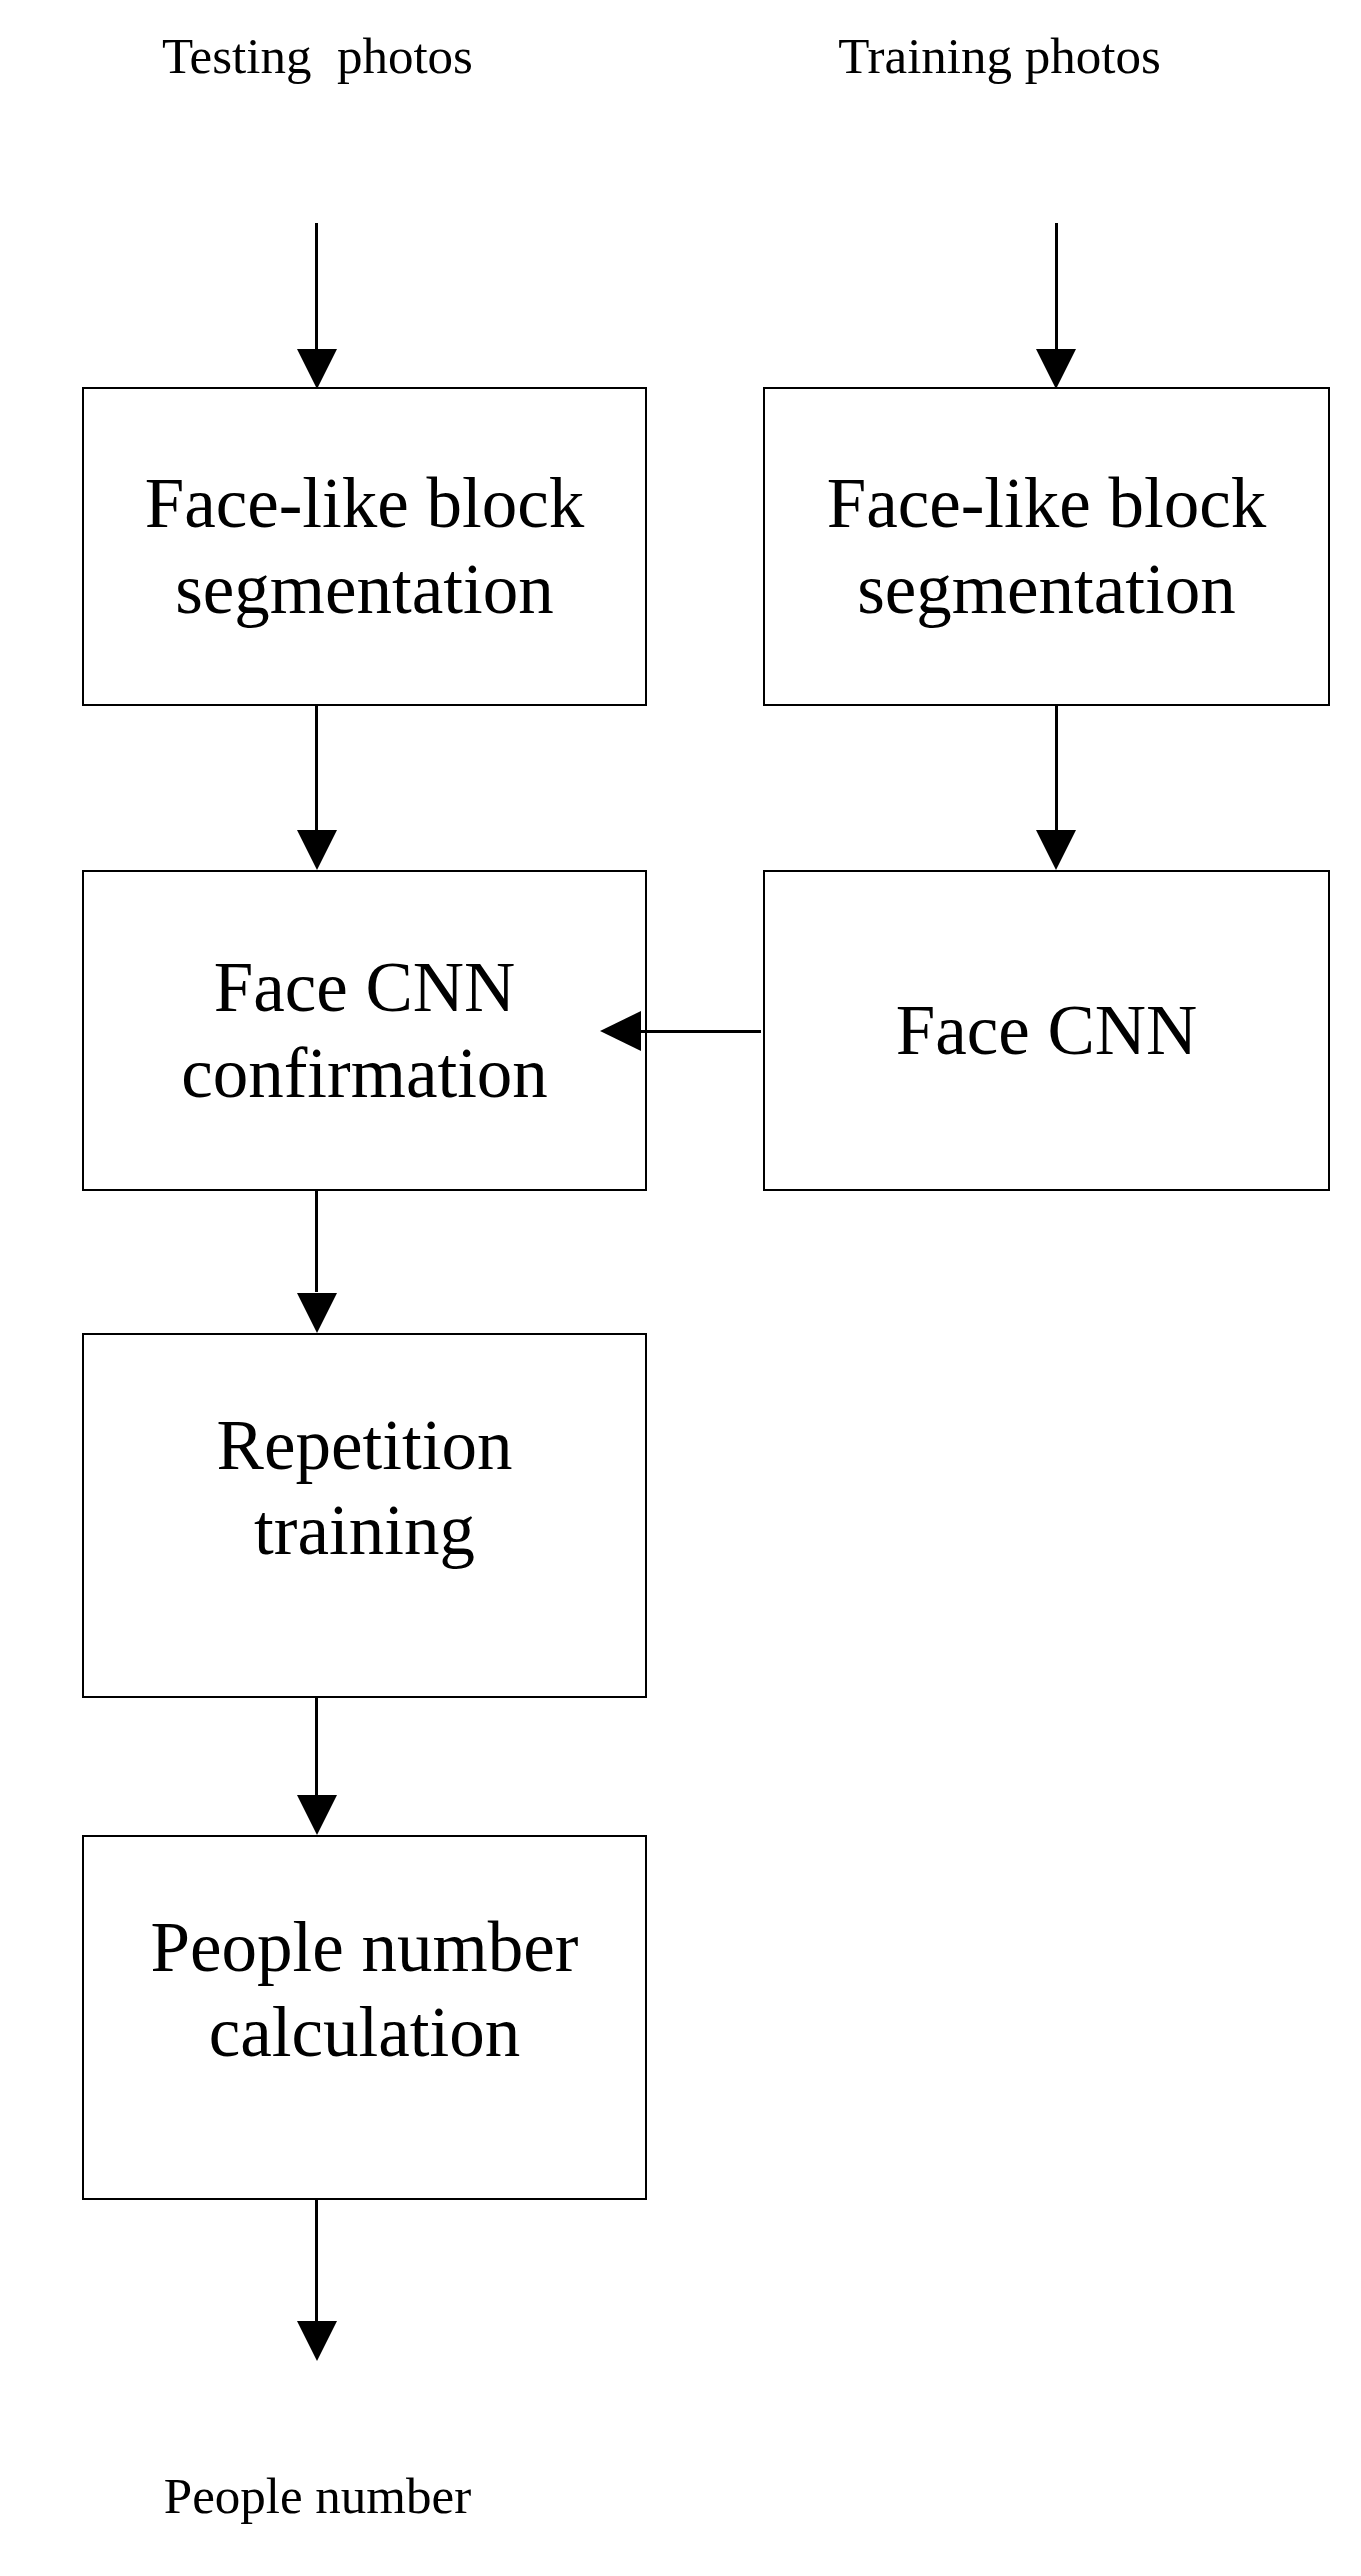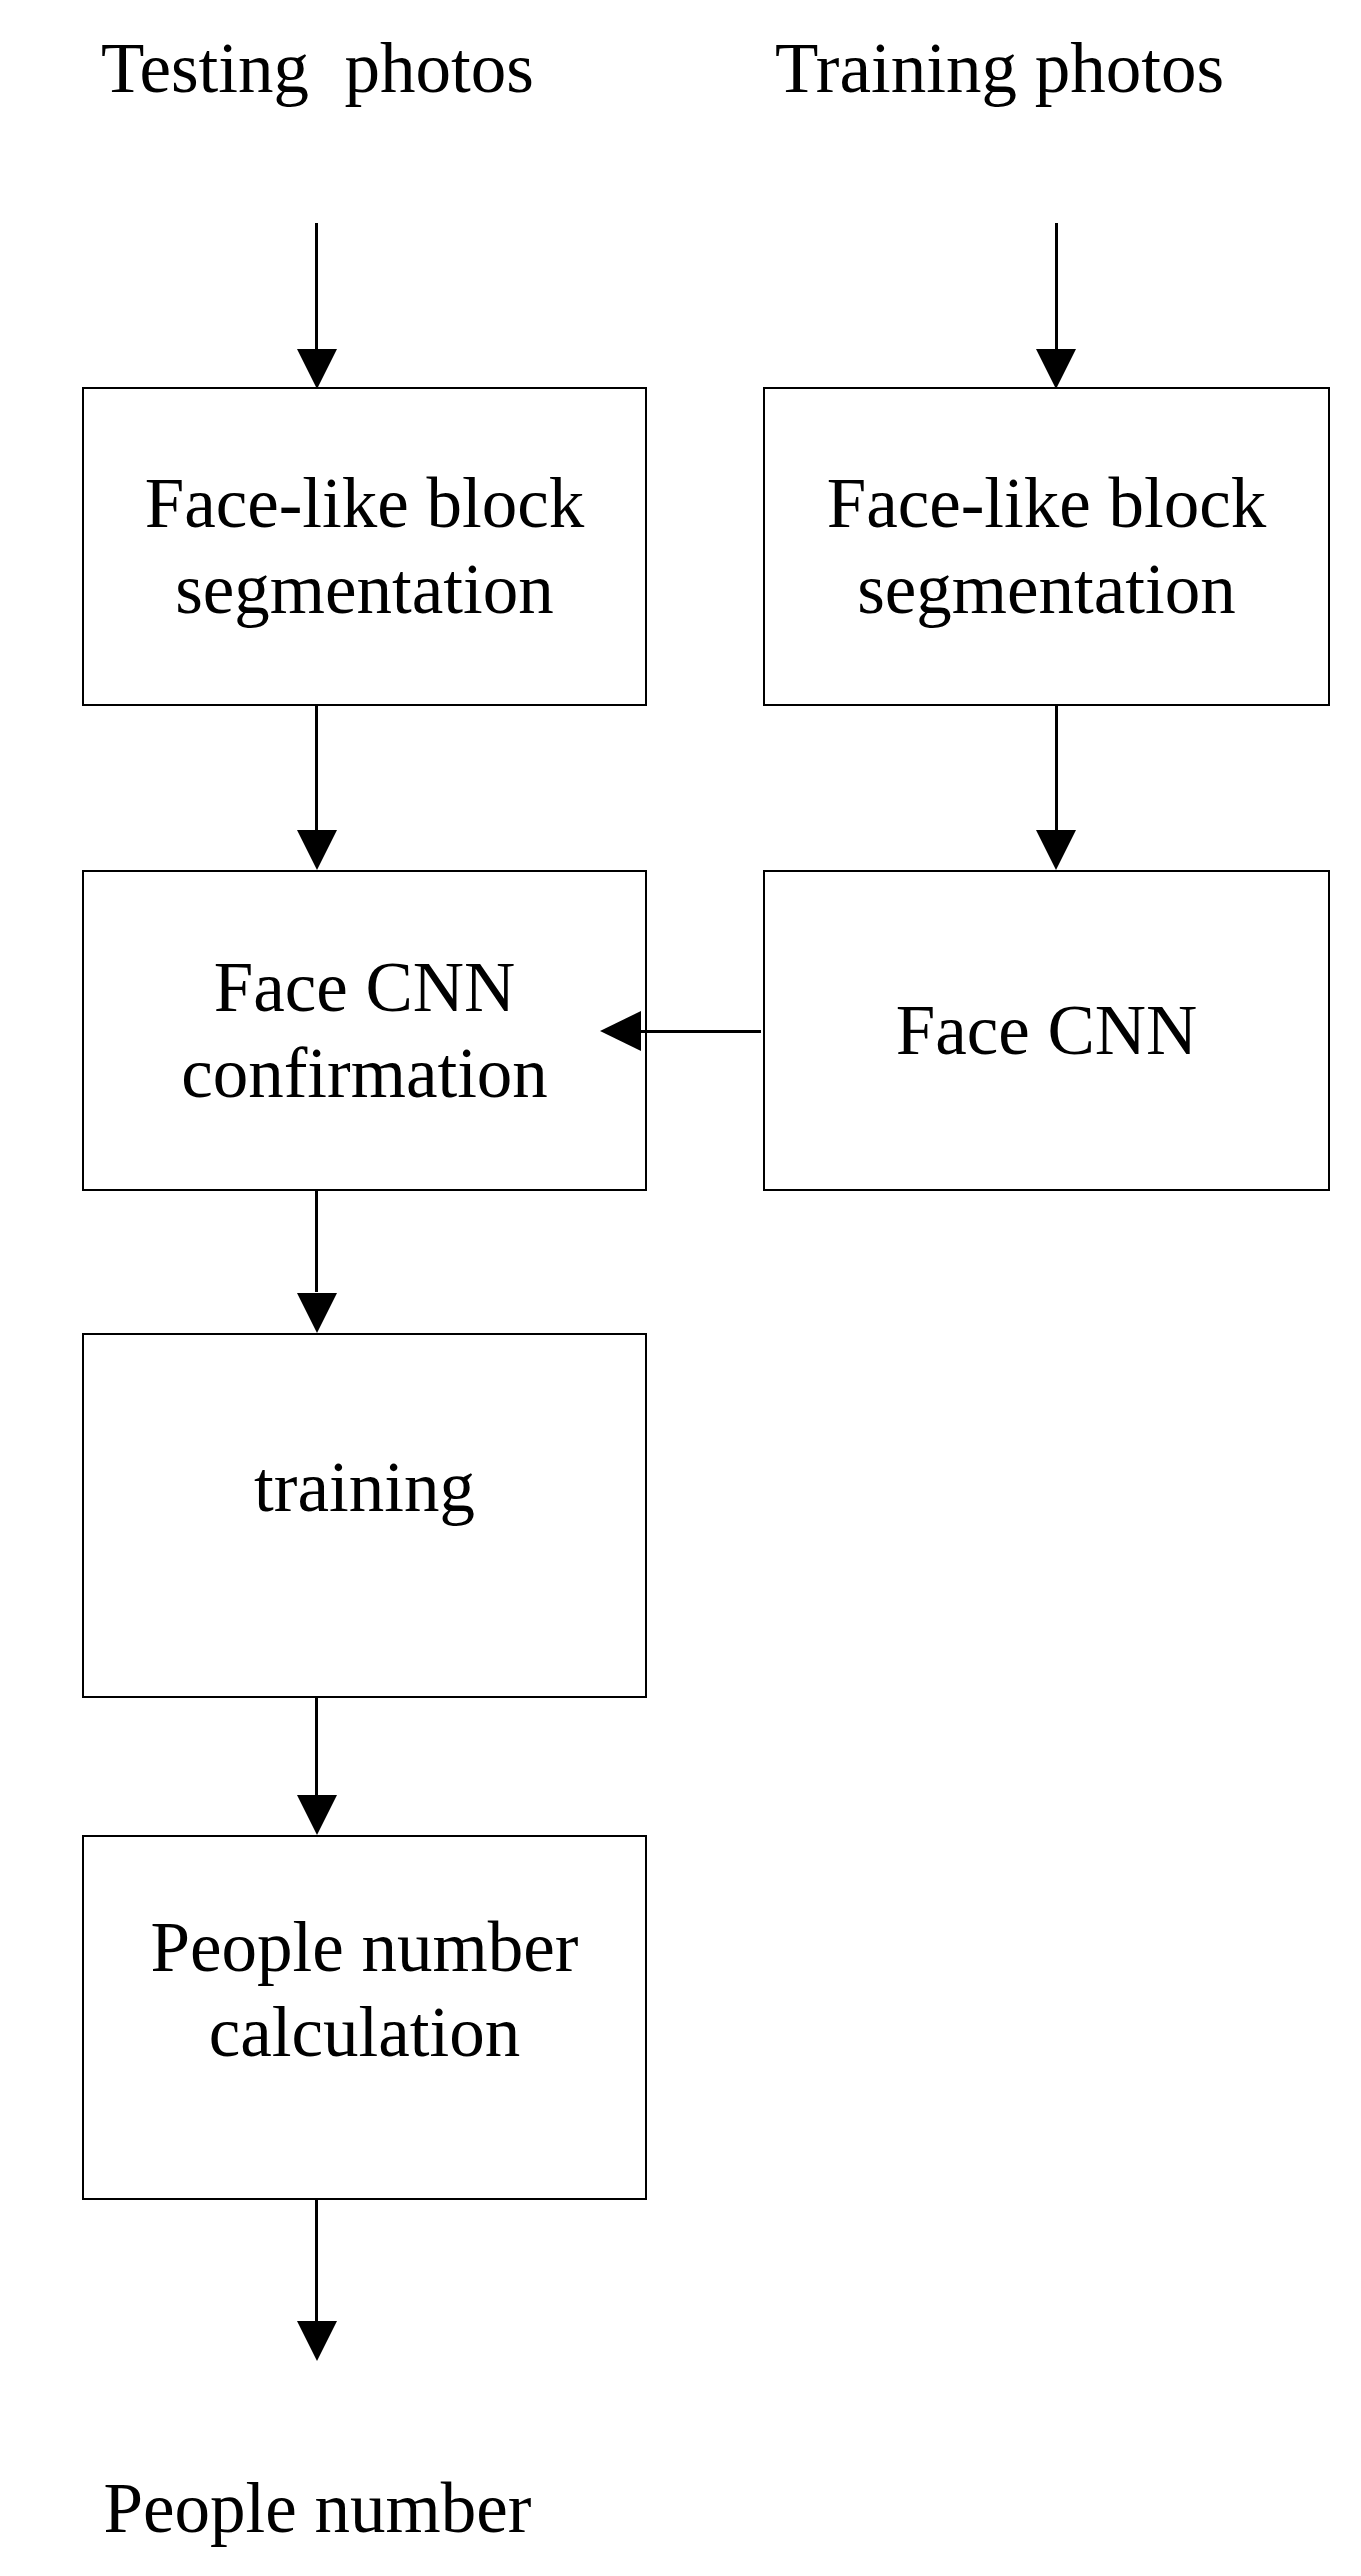--- a/index.html
+++ b/index.html
@@ -7,21 +7,21 @@
     position:relative;
     width:1362px;
     height:2576px;
     background:#ffffff;
     font-family:"Liberation Serif","DejaVu Serif",serif;
     color:#000000;
     overflow:hidden;
   }
   .flow-label{
     position:absolute;
-    font-size:71px;
+    font-size:51px;
     line-height:1.2;
     text-align:center;
     white-space:pre;
   }
   .node{
     position:absolute;
     border:2.7px solid #000000;
     box-sizing:border-box;
     display:flex;
     flex-direction:column;
@@ -107,20 +107,21 @@
     <div class="line">Face CNN</div>
   </div>
 
   <div class="hshaft" style="left:638px;top:1030px;width:123px;"></div>
   <div class="hhead" style="left:600px;top:1011px;"></div>
 
   <div class="vshaft" style="left:315px;top:1190px;height:102px;"></div>
   <div class="vhead" style="left:297px;top:1293px;"></div>
 
   <div class="node col-l text-high" style="top:1333px;height:365px;">
+    <div class="line">Repetition</div>
     <div class="line">training</div>
   </div>
 
   <div class="vshaft" style="left:315px;top:1697px;height:98px;"></div>
   <div class="vhead" style="left:297px;top:1795px;"></div>
 
   <div class="node col-l text-high" style="top:1835px;height:365px;">
     <div class="line">People number</div>
     <div class="line">calculation</div>
   </div>

